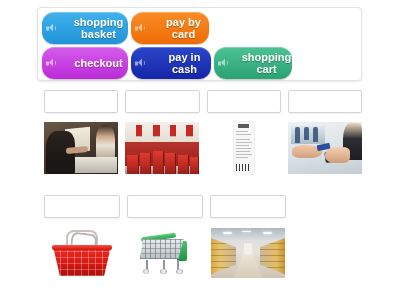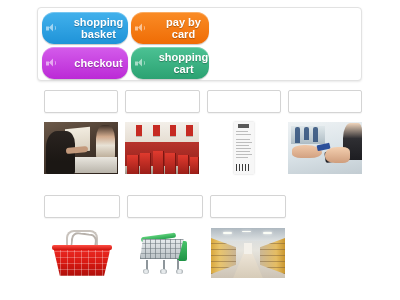--- a/index.html
+++ b/index.html
@@ -387,20 +387,26 @@
 
   <div class="tile-row">
 
     <div class="tile" style="flex:0 0 86px;background:linear-gradient(180deg,#d45ceb,#bb2ad6)">
       <span class="spk">
         <span class="body"></span><span class="cone"></span><span class="wave"></span>
       </span>
       <span>checkout</span>
     </div>
 
+    <div class="tile" style="flex:0 0 80px;background:linear-gradient(180deg,#2a46ca,#1526a6)">
+      <span class="spk">
+        <span class="body"></span><span class="cone"></span><span class="wave"></span>
+      </span>
+      <span>pay in cash</span>
+    </div>
 
     <div class="tile" style="flex:0 0 78px;background:linear-gradient(180deg,#4cc294,#2ba272)">
       <span class="spk">
         <span class="body"></span><span class="cone"></span><span class="wave"></span>
       </span>
       <span>shopping
 cart</span>
     </div>
 
     <div class="tile empty" style="flex:1 1 auto"></div>

